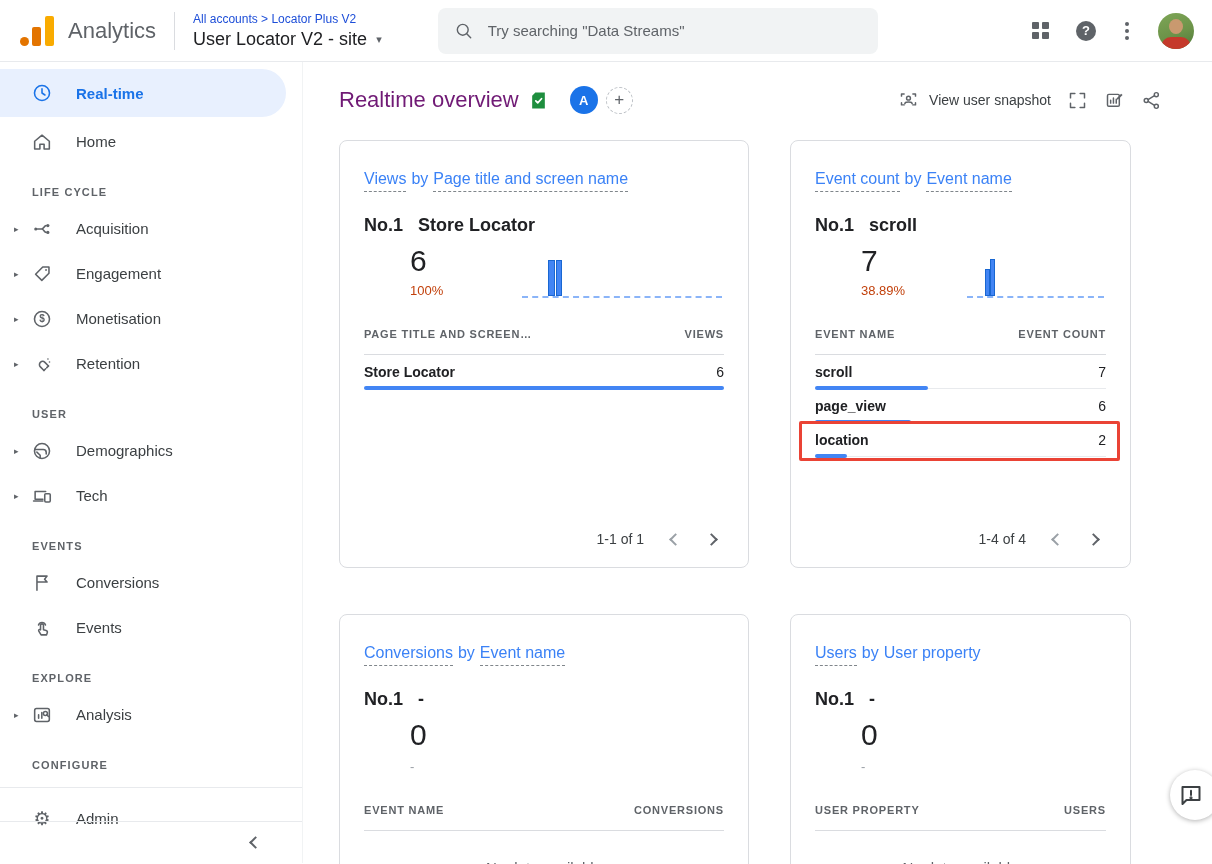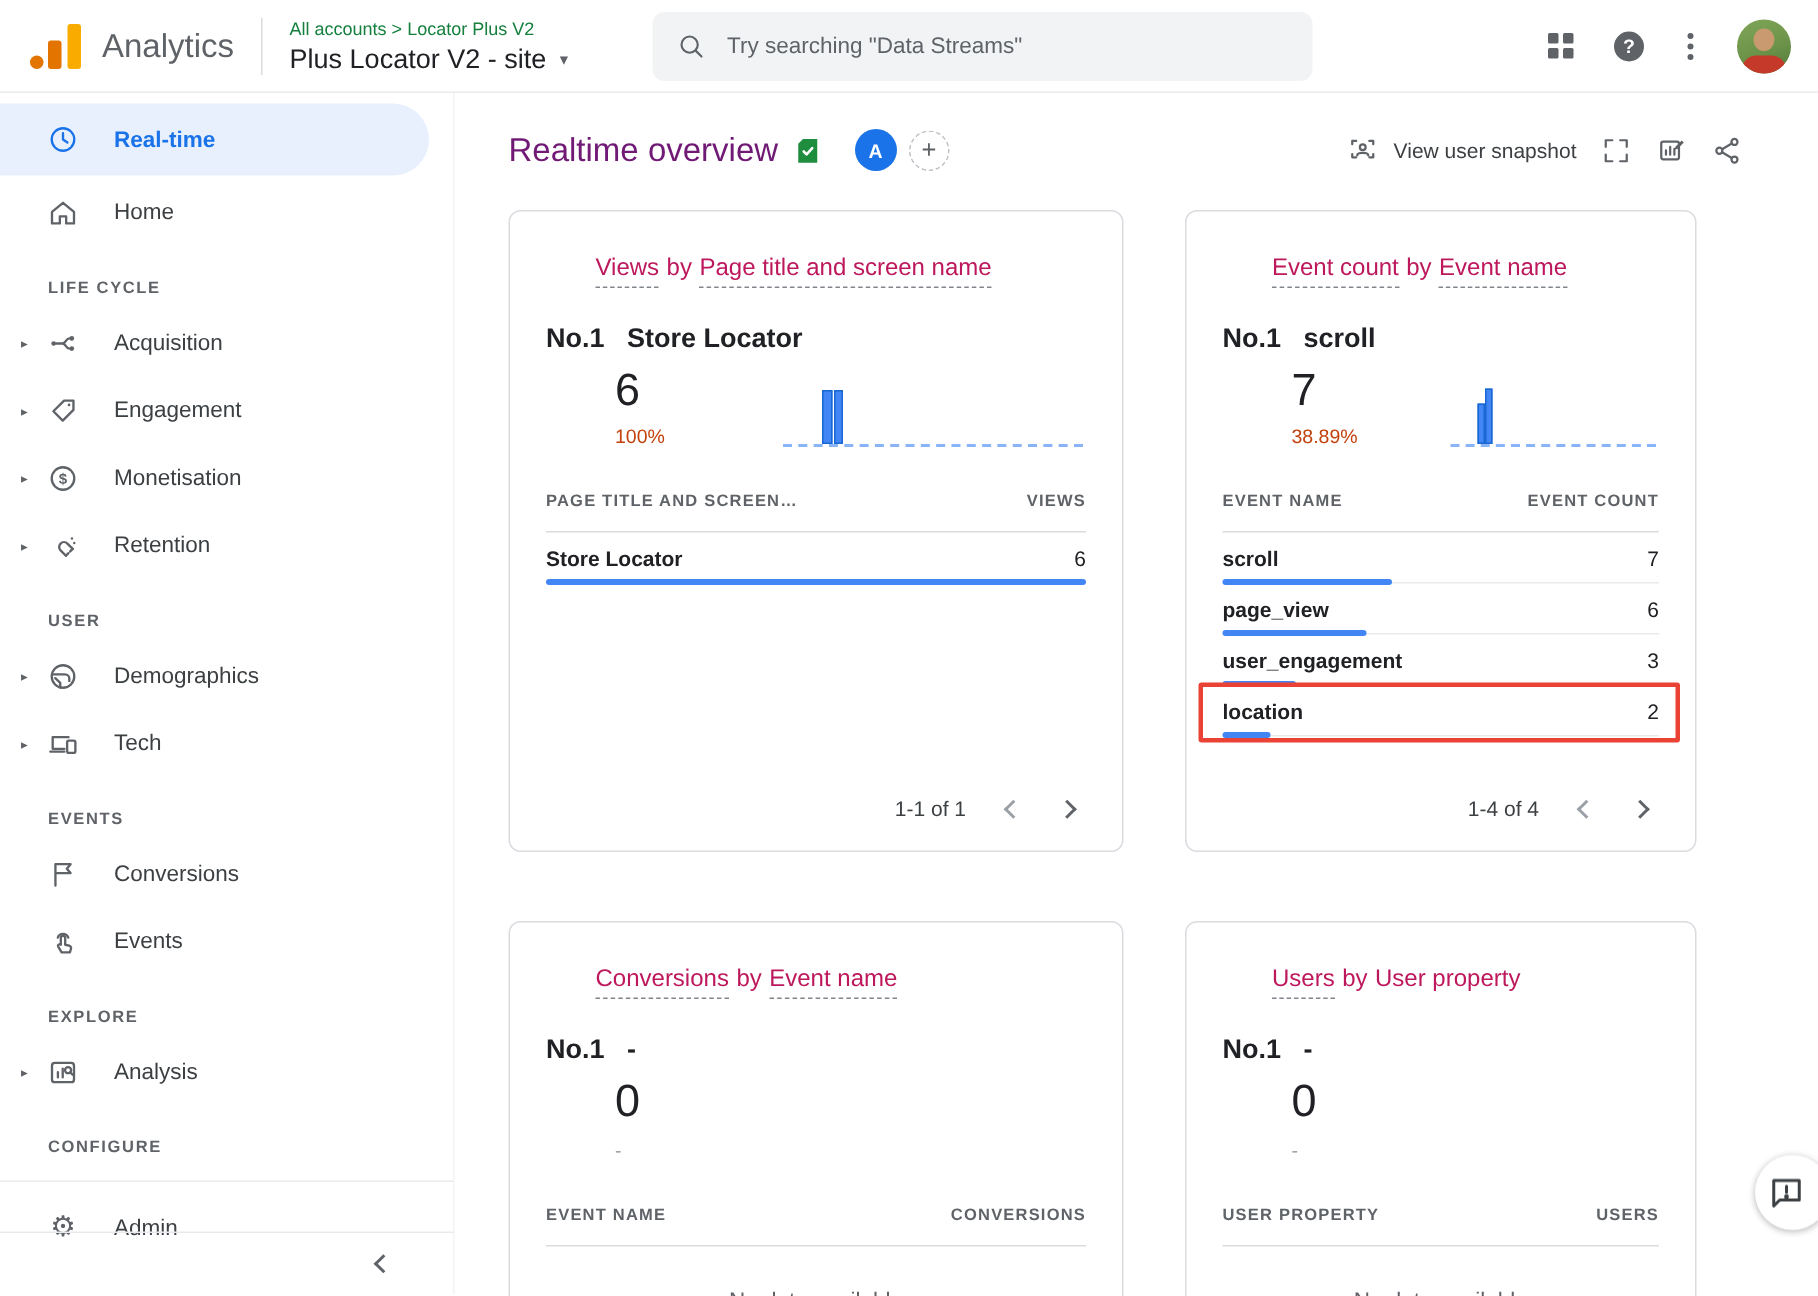--- a/index.html
+++ b/index.html
@@ -9,21 +9,21 @@
   
   .topbar { height:62px; display:flex; align-items:center; padding-left:20px;
     border-bottom:1px solid #e8eaed; background:#fff; }
   .ga-logo { width:34px; height:30px; position:relative; margin-right:14px; cursor:pointer; flex:none; }
   .ga-tall { position:absolute; right:0; top:0; width:9px; height:30px; background:#f9ab00; border-radius:2px; }
   .ga-mid  { position:absolute; left:12px; top:11px; width:9px; height:19px; background:#e37400; border-radius:2px; }
   .ga-dot  { position:absolute; left:0; bottom:0; width:9px; height:9px; background:#e37400; border-radius:50%; }
   .brand { font-size:22px; color:#5f6368; margin-right:18px; }
   .vdiv { width:1px; height:38px; background:#dadce0; margin-right:18px; }
   .prop-block { display:flex; flex-direction:column; justify-content:center; }
-  .crumb { font-size:12px; color:#15803d; margin-bottom:3px; cursor:pointer; }
+  .crumb { font-size:12px; color:#1d4ed8; margin-bottom:3px; cursor:pointer; }
   .propsel { font-size:18px; color:#202124; display:flex; align-items:center; gap:9px; cursor:pointer; }
   .caret { font-size:11px; color:#5f6368; }
   .search { margin-left:56px; width:440px; height:46px; background:#f1f3f4; border-radius:8px;
     display:flex; align-items:center; padding:0 16px; gap:14px; cursor:text; }
   .search .ph { font-size:15px; color:#5f6368; }
   .top-icons { margin-left:auto; display:flex; align-items:center; gap:27px; padding-right:18px; }
   .grid-icon { width:17px; height:17px; display:flex; flex-wrap:wrap; gap:3px; cursor:pointer; }
   .grid-icon span { width:7px; height:7px; background:#5f6368; border-radius:1px; }
   .help-icon { width:20px; height:20px; border-radius:50%; background:#5f6368; color:#fff;
     font-size:13px; font-weight:bold; display:flex; align-items:center; justify-content:center; cursor:pointer; }
@@ -66,21 +66,21 @@
   .ava-plus { width:27px; height:27px; border-radius:50%; border:1.6px dashed #bdc1c6; color:#5f6368;
     font-size:17px; display:flex; align-items:center; justify-content:center; margin-left:8px; cursor:pointer; }
   .header-actions { margin-left:auto; display:flex; align-items:center; gap:16px; }
   .snapshot { display:flex; align-items:center; gap:10px; font-size:14px; color:#3c4043; cursor:pointer; }
   .hbtn { display:flex; cursor:pointer; }
 
   
   .cards { display:grid; grid-template-columns:410px 341px; column-gap:41px; row-gap:46px; }
   .card { border:1px solid #dadce0; border-radius:8px; background:#fff; height:428px;
     padding:26px 24px 14px; display:flex; flex-direction:column; }
-  .card-title { font-size:16px; color:#be185d; line-height:1.5;margin-left:33px; }
+  .card-title { font-size:16px; color:#3b82f6; line-height:1.5; }
   .dotted { border-bottom:1px dashed #80868b; padding-bottom:4px; cursor:pointer; }
   .conn { margin:0 5px; }
   .rank { margin-top:24px; font-size:18px; font-weight:bold; display:flex; gap:15px; align-items:baseline; }
   .metric-row { display:flex; align-items:flex-end; margin-top:8px; }
   .metric-left { margin-left:46px; }
   .metric-num { font-size:30px; font-weight:normal; }
   .metric-pct { font-size:13px; color:#c2410c; margin-top:5px; }
   .metric-sub { font-size:13px; color:#9aa0a6; margin-top:7px; }
   .spark { margin-left:auto; height:40px; position:relative; border-bottom:2px dashed #8ab4f8; margin-right:2px; }
   .card-0 .spark { width:200px; }
@@ -115,21 +115,21 @@
   <div class="ga-logo">
     <span class="ga-dot"></span>
       <span class="ga-mid"></span>
       <span class="ga-tall"></span>
   </div>
   <div class="brand">Analytics</div>
   <div class="vdiv"></div>
   <div class="prop-block">
     <div class="crumb">All accounts &gt; Locator Plus V2</div>
     <div class="propsel">
-      <span>Plus Locator V2 - site</span>
+      <span>User Locator V2 - site</span>
       <span class="caret">▾</span>
     </div>
   </div>
   <div class="search">
     <svg class="ic" width="20" height="20" viewBox="0 0 24 24">
         <circle cx="10.5" cy="10.5" r="6.5"></circle>
         <path d="M15.3 15.3 L20 20"></path>
       </svg>
     <span class="ph">Try searching "Data Streams"</span>
   </div>
@@ -398,25 +398,20 @@
           <span class="tname">scroll</span>
           <span class="tval">7</span>
           <span class="tbar" style="width: 39%;"></span>
         </div>
         <div class="trow">
           <span class="tname">page_view</span>
           <span class="tval">6</span>
           <span class="tbar" style="width: 33%;"></span>
         </div>
         <div class="trow">
-          <span class="tname">user_engagement</span>
-          <span class="tval">3</span>
-          <span class="tbar" style="width: 17%;"></span>
-        </div>
-        <div class="trow">
           <span class="tname">location</span>
           <span class="tval">2</span>
           <span class="tbar" style="width: 11%;"></span>
           <span class="hl-box"></span>
         </div>
         <div class="spacer"></div>
         <div class="pager">
           <span>1-4 of 4</span>
           <span class="chev left dim"></span>
           <span class="chev right"></span>

